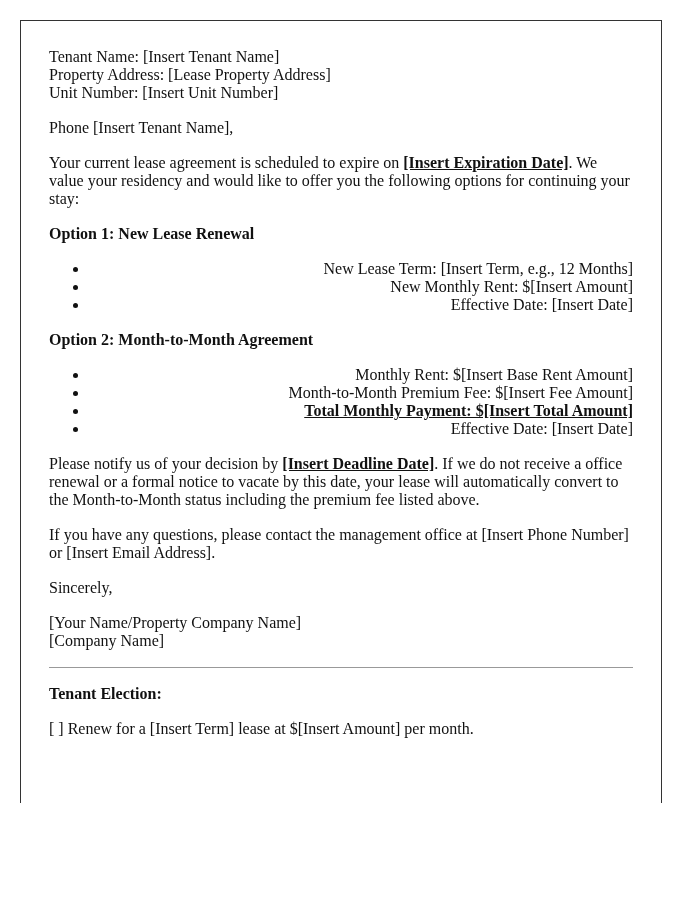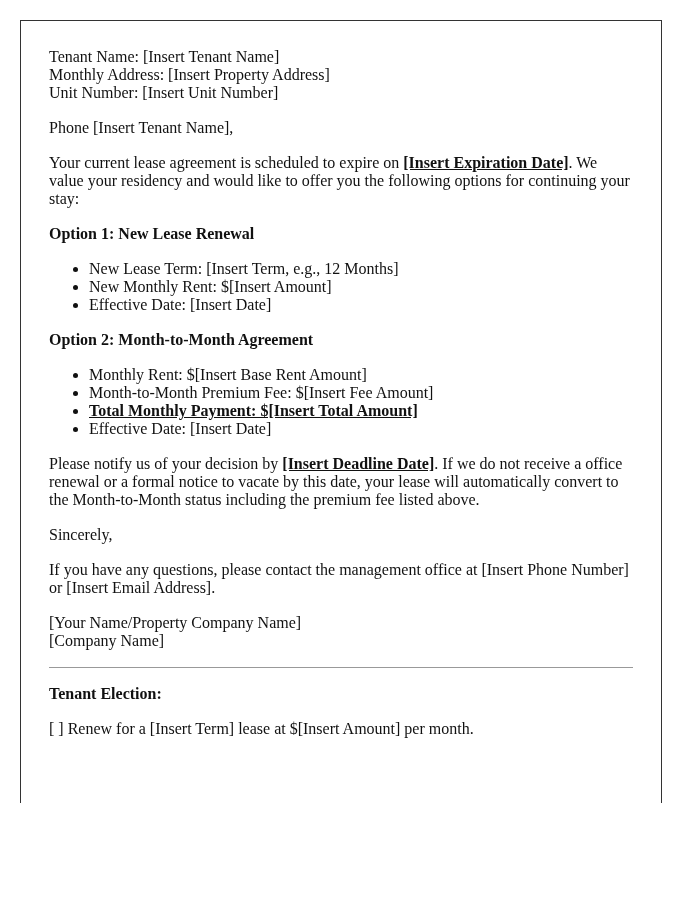--- a/index.html
+++ b/index.html
@@ -39,41 +39,42 @@
       font-weight: bold;
       text-decoration: underline;
     }
     ul {
       margin: 0 0 17px 0;
       padding-left: 40px;
       list-style: disc;
     }
     ul li {
       line-height: 18px;
+      text-align: right;
     }
     hr {
       border: none;
       border-top: 1px solid #999999;
       margin: 8px 0 17px 0;
       height: 0;
     }
     .section-title {
       font-weight: bold;
     }
   </style>
 </head>
 <body>
 
 <div class="letter">
   <div class="inner">
 
 
     <p class="block-lines">
       <span style="display:block">Tenant Name: [Insert Tenant Name]</span>
-      <span style="display:block">Monthly Address: [Insert Property Address]</span>
+      <span style="display:block">Property Address: [Lease Property Address]</span>
       <span style="display:block">Unit Number: [Insert Unit Number]</span>
     </p>
 
     <p>Phone [Insert Tenant Name],</p>
 
     <p><span>Your current lease agreement is scheduled to expire on </span><strong>[Insert Expiration Date]</strong><span>. We value your residency and would like to offer you the following options for continuing your stay:</span></p>
 
     <p class="section-title">Option 1: New Lease Renewal</p>
     <ul>
       <li>New Lease Term: [Insert Term, e.g., 12 Months]</li>
@@ -84,23 +85,23 @@
     <p class="section-title">Option 2: Month-to-Month Agreement</p>
     <ul>
       <li>Monthly Rent: $[Insert Base Rent Amount]</li>
       <li>Month-to-Month Premium Fee: $[Insert Fee Amount]</li>
       <li class="bold">Total Monthly Payment: $[Insert Total Amount]</li>
       <li>Effective Date: [Insert Date]</li>
     </ul>
 
     <p><span>Please notify us of your decision by </span><strong>[Insert Deadline Date]</strong><span>. If we do not receive a office renewal or a formal notice to vacate by this date, your lease will automatically convert to the Month-to-Month status including the premium fee listed above.</span></p>
 
+    <p>If you have any questions, please contact the management office at [Insert Phone Number] or [Insert Email Address].</p>
+
     <p>Sincerely,</p>
-
-    <p>If you have any questions, please contact the management office at [Insert Phone Number] or [Insert Email Address].</p>
 
     <p class="block-lines">
       <span style="display:block">[Your Name/Property Company Name]</span>
       <span style="display:block">[Company Name]</span>
     </p>
 
     <hr>
 
     <p class="section-title">Tenant Election:</p>
 

